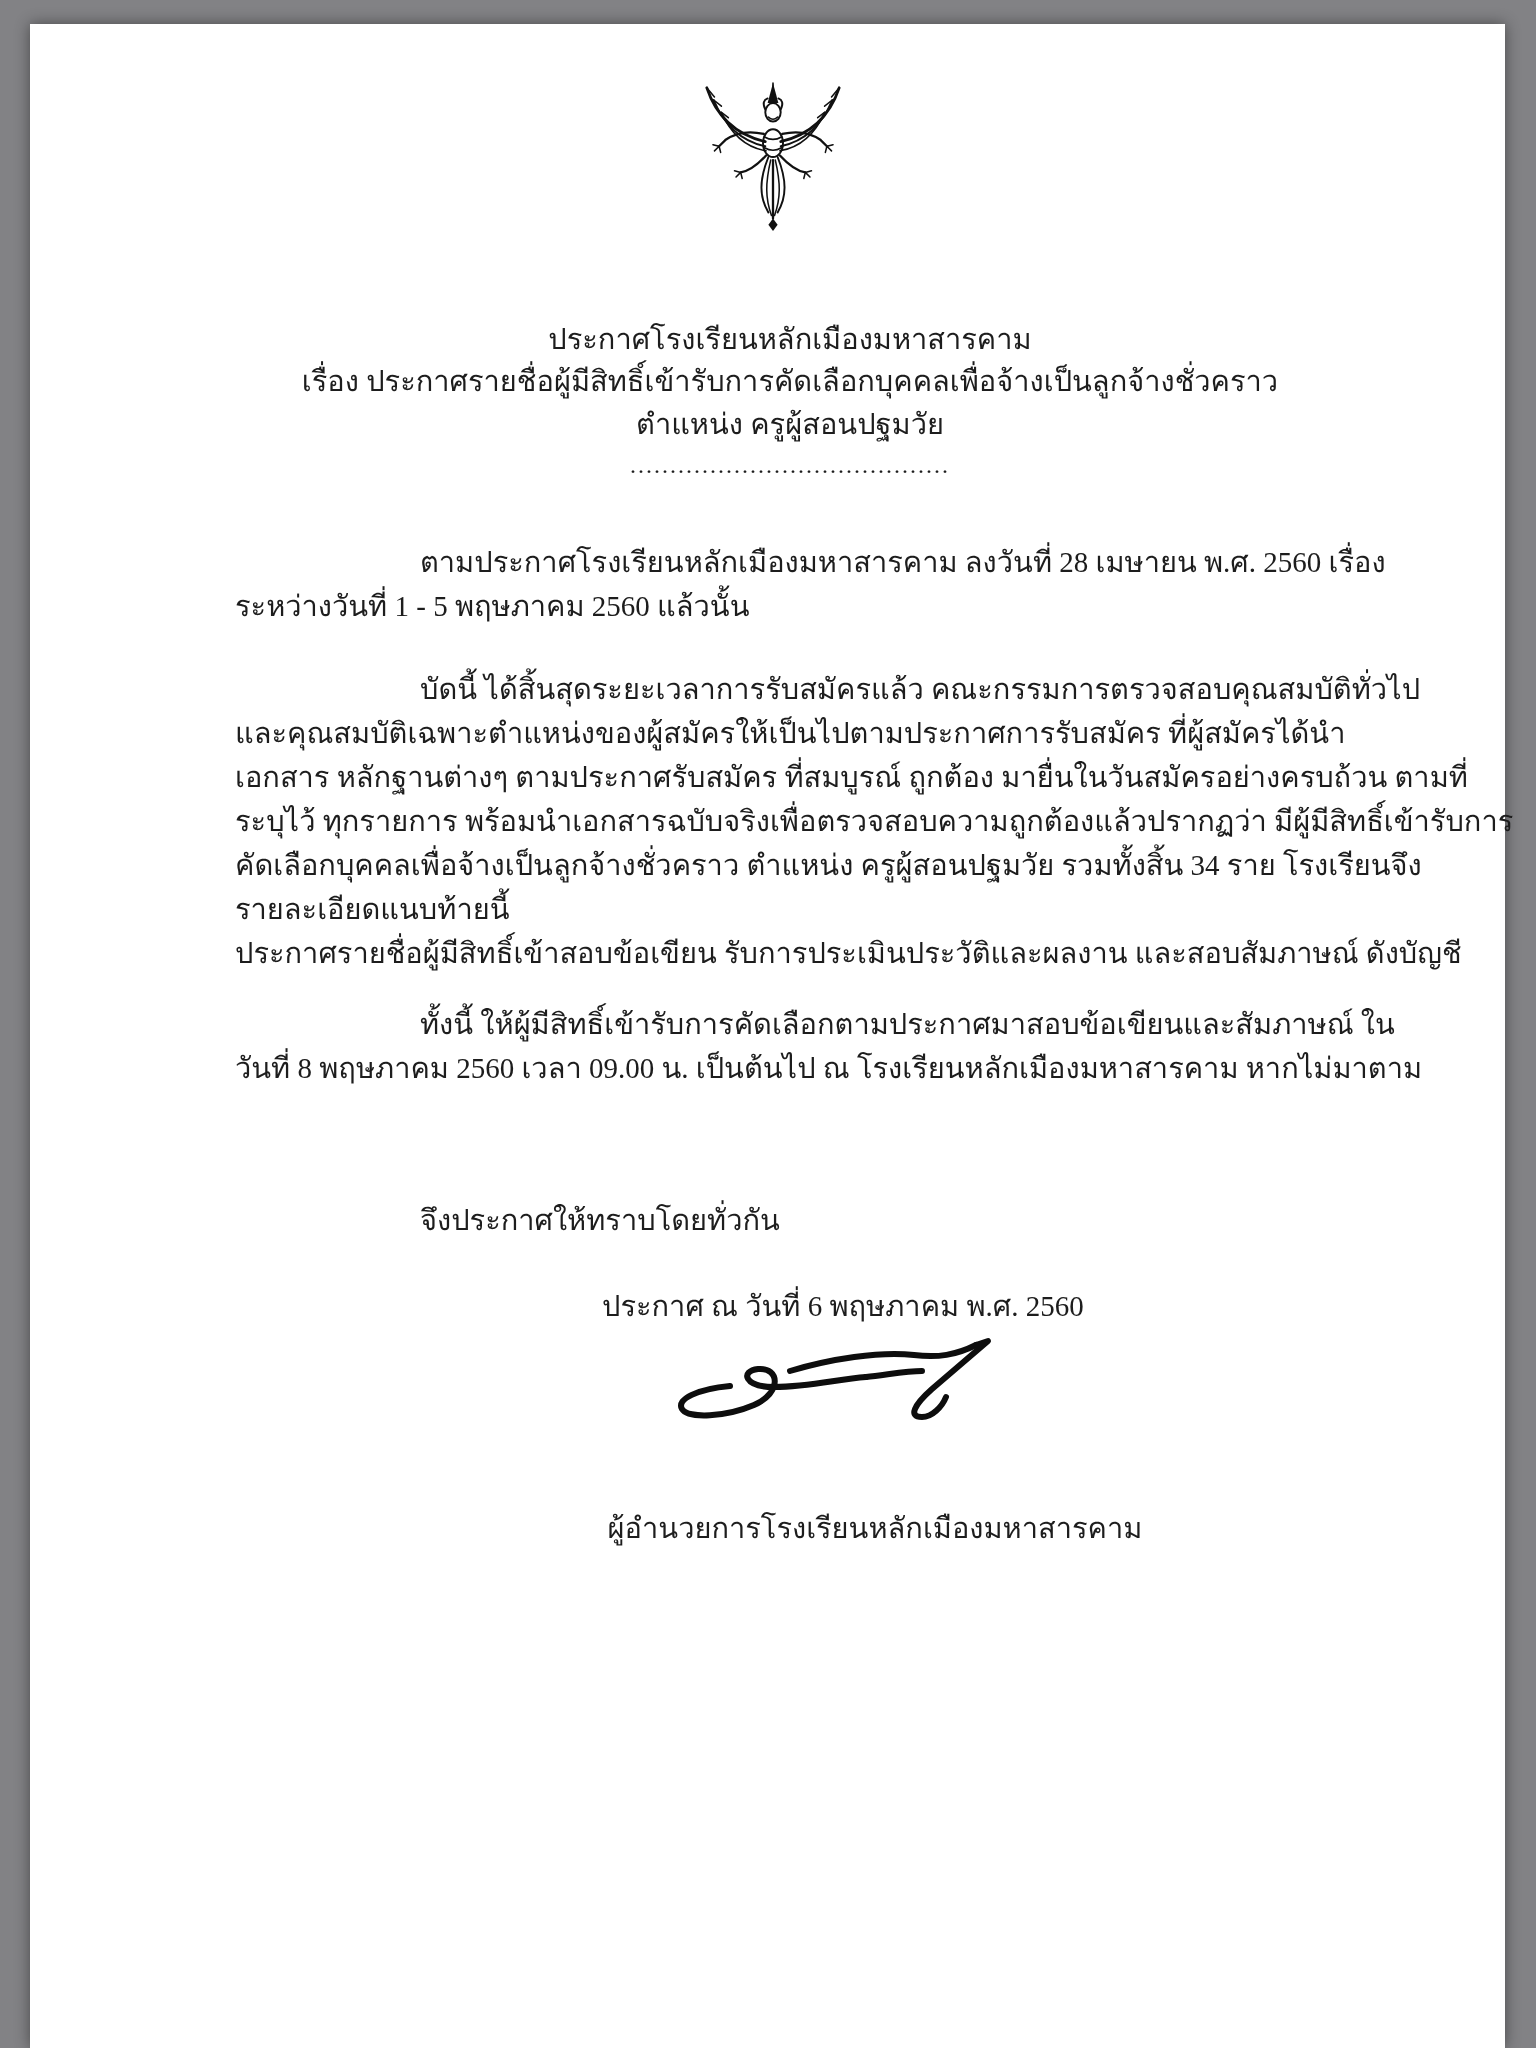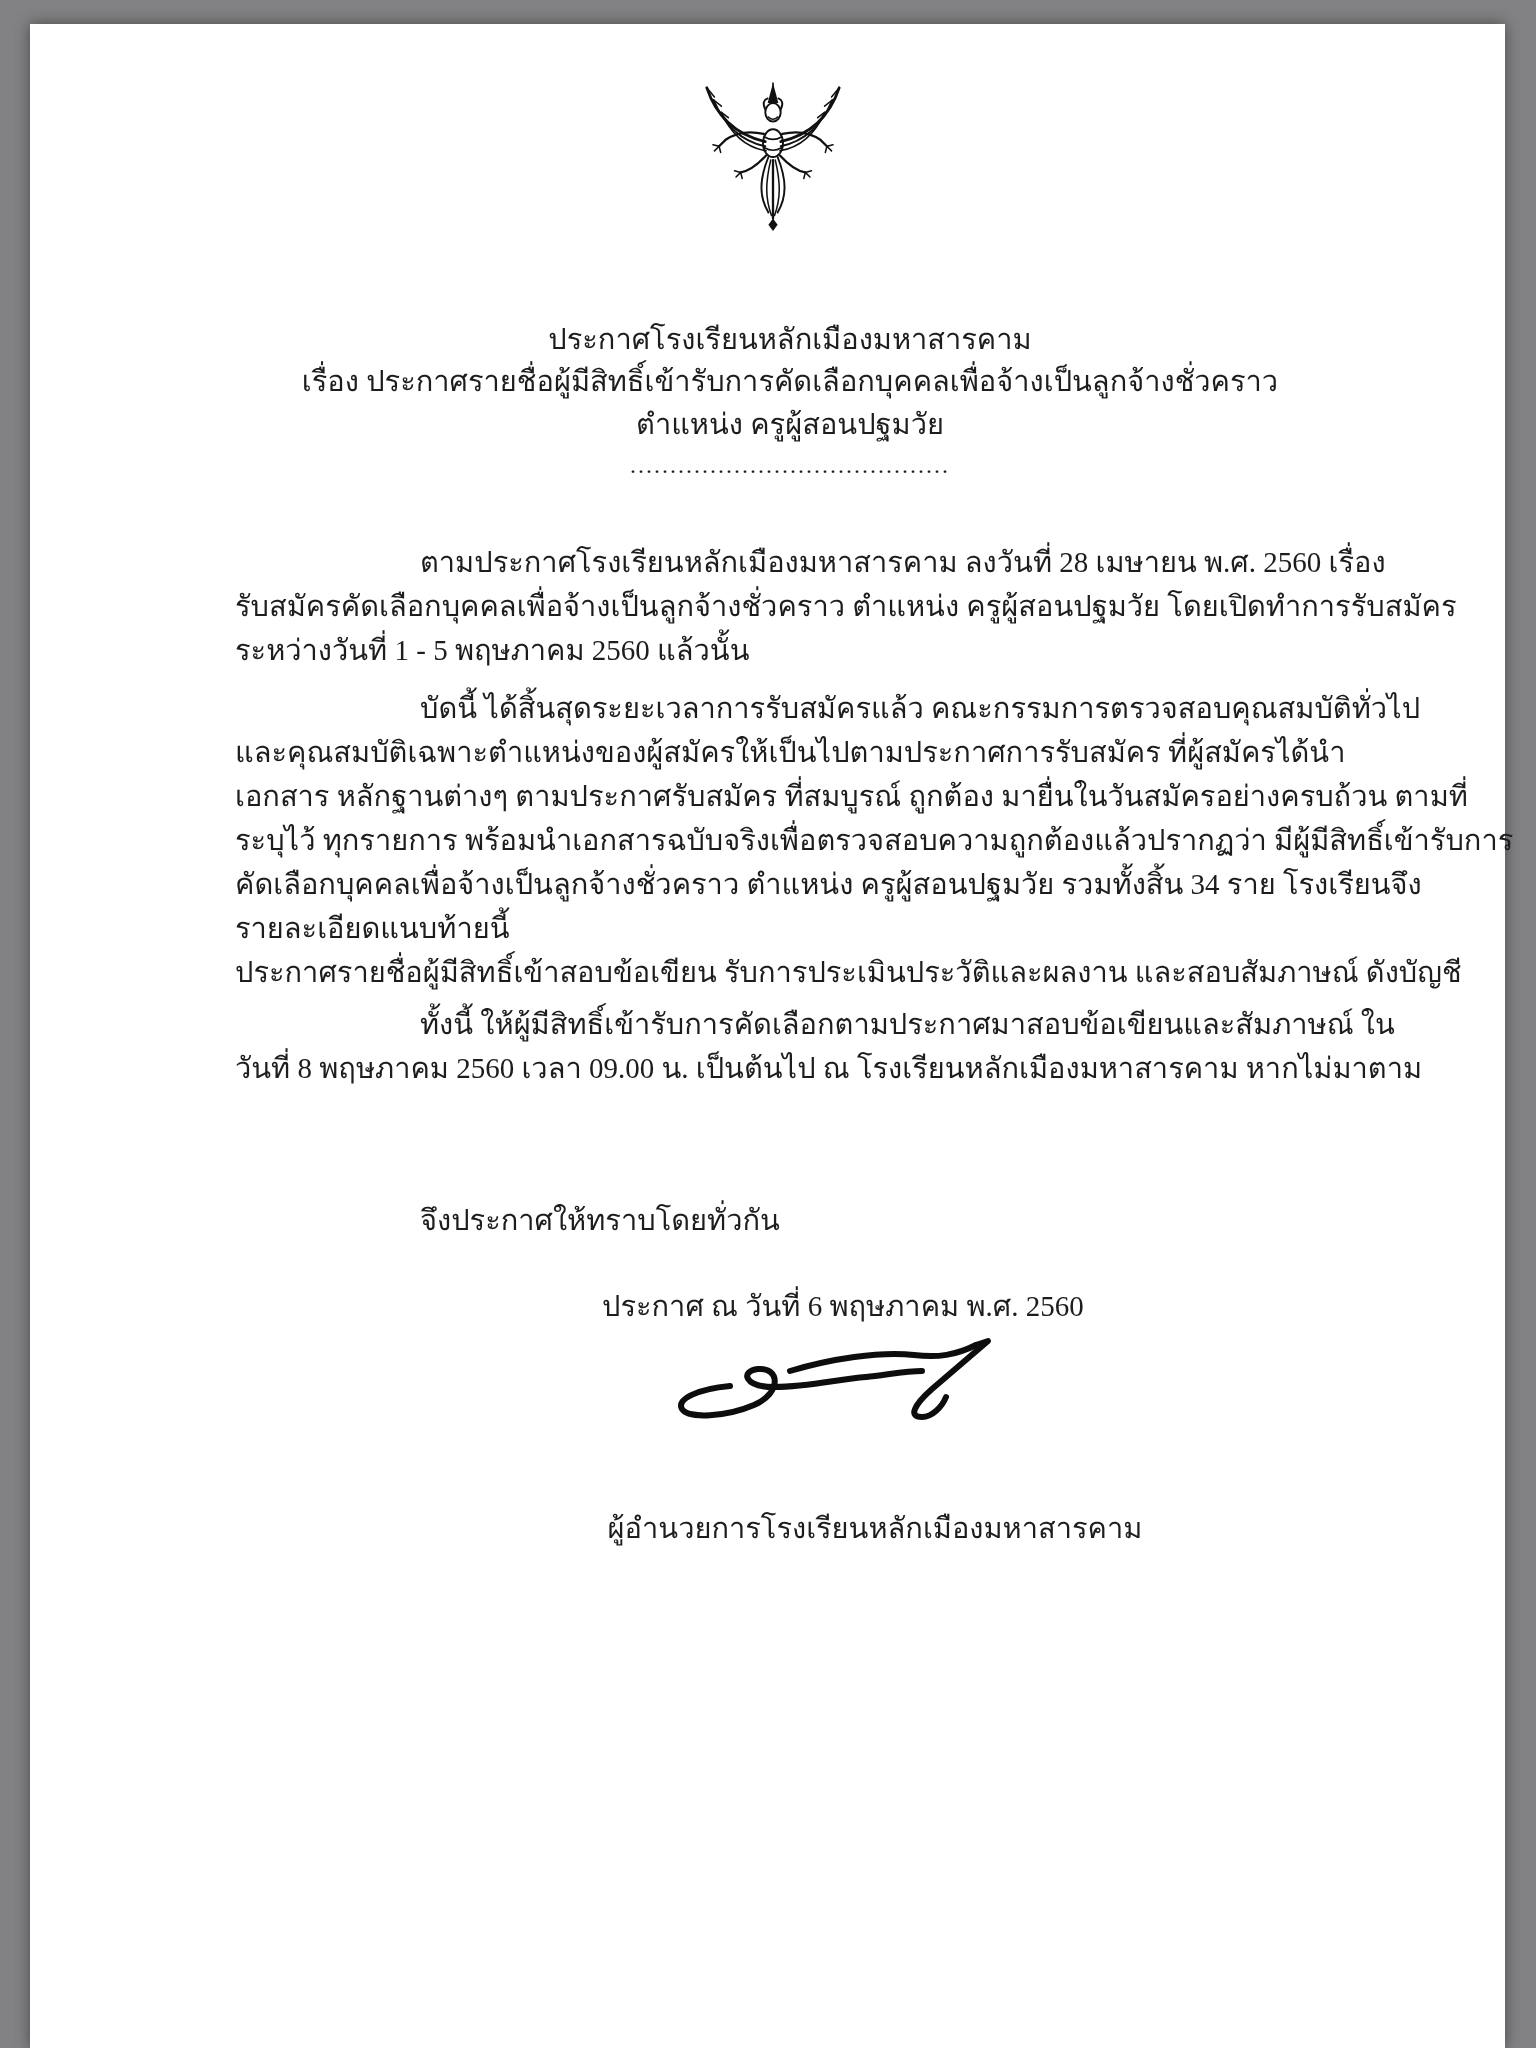--- a/index.html
+++ b/index.html
@@ -82,25 +82,24 @@
     </svg>
   </div>
 
   <div class="abs doc-text col center title-line" style="top:336px">เรื่อง  ประกาศรายชื่อผู้มีสิทธิ์เข้ารับการคัดเลือกบุคคลเพื่อจ้างเป็นลูกจ้างชั่วคราว</div>
   <div class="abs doc-text col center title-line" style="top:294px">ประกาศโรงเรียนหลักเมืองมหาสารคาม</div>
   <div class="abs doc-text col center title-line" style="top:379px">ตำแหน่ง ครูผู้สอนปฐมวัย</div>
   <div class="abs dots col center" style="top:428px">........................................</div>
 
   <div class="abs doc-text col body-par" style="top:516px">
     <div class="line indent">ตามประกาศโรงเรียนหลักเมืองมหาสารคาม  ลงวันที่  28  เมษายน พ.ศ. 2560 เรื่อง</div>
-    <div class="line">รับสมัครคัดเลือกบุคคลเพื่อจ้างเป็นลูกจ้างชั่วคราว ตำแหน่ง ครูผู้สอนปฐมวัย โดยเปิดทำการรับสมัคร</div>
     <div class="line">ระหว่างวันที่  1 - 5  พฤษภาคม 2560  แล้วนั้น</div>
   </div>
 
-  <div class="abs doc-text col body-par" style="top:662px">
+  <div class="abs doc-text col body-par" style="top:643px">
     <div class="line indent">บัดนี้  ได้สิ้นสุดระยะเวลาการรับสมัครแล้ว  คณะกรรมการตรวจสอบคุณสมบัติทั่วไป</div>
     <div class="line">และคุณสมบัติเฉพาะตำแหน่งของผู้สมัครให้เป็นไปตามประกาศการรับสมัคร  ที่ผู้สมัครได้นำ</div>
     <div class="line">เอกสาร หลักฐานต่างๆ ตามประกาศรับสมัคร ที่สมบูรณ์ ถูกต้อง มายื่นในวันสมัครอย่างครบถ้วน ตามที่</div>
     <div class="line">ระบุไว้ ทุกรายการ พร้อมนำเอกสารฉบับจริงเพื่อตรวจสอบความถูกต้องแล้วปรากฏว่า มีผู้มีสิทธิ์เข้ารับการ</div>
     <div class="line">คัดเลือกบุคคลเพื่อจ้างเป็นลูกจ้างชั่วคราว ตำแหน่ง  ครูผู้สอนปฐมวัย รวมทั้งสิ้น 34 ราย  โรงเรียนจึง</div>
     <div class="line">รายละเอียดแนบท้ายนี้</div>
     <div class="line">ประกาศรายชื่อผู้มีสิทธิ์เข้าสอบข้อเขียน รับการประเมินประวัติและผลงาน และสอบสัมภาษณ์  ดังบัญชี</div>
   </div>
 
   <div class="abs doc-text col body-par" style="top:978px">

